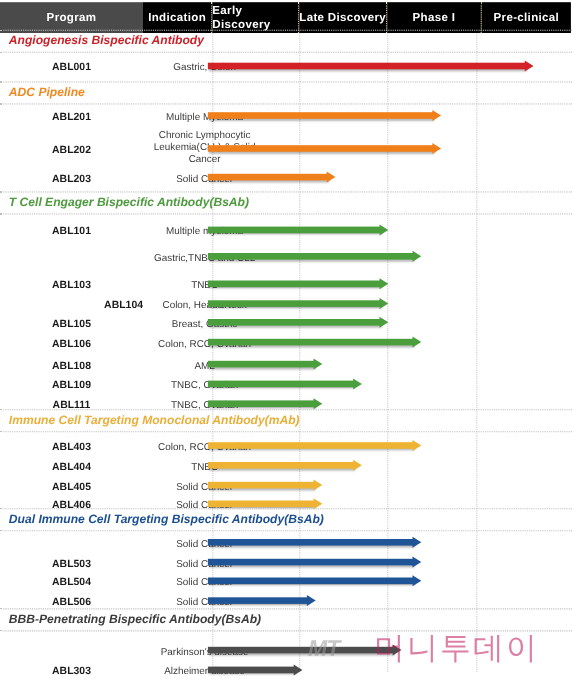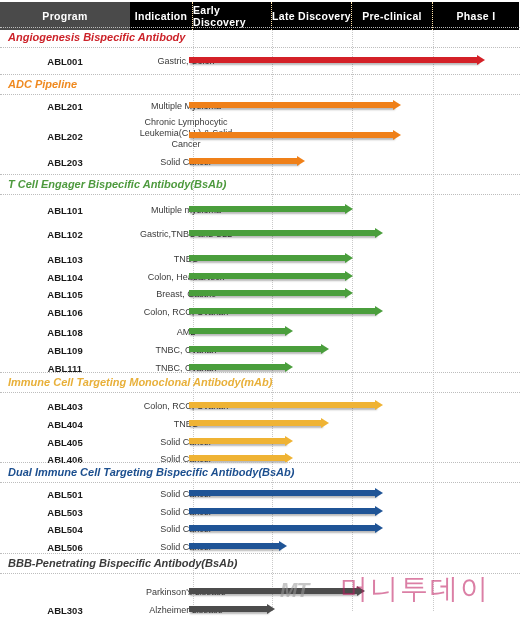--- a/index.html
+++ b/index.html
@@ -86,22 +86,22 @@
 </style>
 </head>
 <body>
 
 <div id="chart-root">
   <div class="header-row" id="header-row">
       <div class="hcell program" style="width: 130px;">Program</div>
       <div class="hcell phase" style="width: 63px;">Indication</div>
       <div class="hcell phase" style="width: 79px;">Early Discovery</div>
       <div class="hcell phase" style="width: 80px;">Late Discovery</div>
+      <div class="hcell phase" style="width: 86px;">Phase  I</div>
       <div class="hcell phase" style="width: 81px;">Pre-clinical</div>
-      <div class="hcell phase" style="width: 86px;">Phase  I</div>
     </div>
   <div id="gridlines">
       <div class="vline" style="left: 193px;"></div>
       <div class="vline" style="left: 272px;"></div>
       <div class="vline" style="left: 352px;"></div>
       <div class="vline" style="left: 433px;"></div>
     </div>
   <div id="sections">
       <div class="section-rule" style="top: 27px;"></div>
       <div class="section-title" style="top: 31px; color: rgb(204, 34, 41);">Angiogenesis Bispecific Antibody</div>
@@ -141,35 +141,34 @@
       <div class="section-title" style="top: 178px; color: rgb(78, 154, 62);">T Cell Engager Bispecific Antibody(BsAb)</div>
       <div class="section-rule" style="top: 194px;"></div>
       <div class="row" style="top: 203px; height: 16px;">
         <div class="prog" style="top: 2px;">ABL101</div>
         <div class="indic" style="top: 2px;">Multiple myeloma</div>
         <div class="bar" style="left: 189px; top: 3px; width: 157px; background: rgb(74, 158, 60);">
           <span class="tip" style="border-left: 8px solid rgb(74, 158, 60);"></span>
         </div>
       </div>
       <div class="row" style="top: 227px; height: 16px;">
-        <div class="prog" style="top: 2px;">ABL102</div>
         <div class="indic" style="top: 2px;">Gastric,TNBC  and CLL</div>
         <div class="bar" style="left: 189px; top: 3px; width: 187px; background: rgb(74, 158, 60);">
           <span class="tip" style="border-left: 8px solid rgb(74, 158, 60);"></span>
         </div>
       </div>
       <div class="row" style="top: 252px; height: 16px;">
         <div class="prog" style="top: 2px;">ABL103</div>
         <div class="indic" style="top: 2px;">TNBC</div>
         <div class="bar" style="left: 189px; top: 3px; width: 157px; background: rgb(74, 158, 60);">
           <span class="tip" style="border-left: 8px solid rgb(74, 158, 60);"></span>
         </div>
       </div>
       <div class="row" style="top: 270px; height: 16px;">
-        <div class="prog" style="top: 2px;">ABL104</div>
+        <div class="prog" style="top: 2px; text-align: right;">ABL104</div>
         <div class="indic" style="top: 2px;">Colon, Head&amp;Neck</div>
         <div class="bar" style="left: 189px; top: 3px; width: 157px; background: rgb(74, 158, 60);">
           <span class="tip" style="border-left: 8px solid rgb(74, 158, 60);"></span>
         </div>
       </div>
       <div class="row" style="top: 287px; height: 16px;">
         <div class="prog" style="top: 2px;">ABL105</div>
         <div class="indic" style="top: 2px;">Breast, Gastric</div>
         <div class="bar" style="left: 189px; top: 3px; width: 157px; background: rgb(74, 158, 60);">
           <span class="tip" style="border-left: 8px solid rgb(74, 158, 60);"></span>
@@ -231,21 +230,20 @@
         <div class="prog" style="top: 2px;">ABL406</div>
         <div class="indic" style="top: 2px;">Solid Cancer</div>
         <div class="bar" style="left: 189px; top: 3px; width: 97px; background: rgb(239, 179, 52);">
           <span class="tip" style="border-left: 8px solid rgb(239, 179, 52);"></span>
         </div>
       </div>
       <div class="section-rule" style="top: 462px;"></div>
       <div class="section-title" style="top: 466px; color: rgb(28, 79, 143);">Dual Immune Cell Targeting Bispecific Antibody(BsAb)</div>
       <div class="section-rule" style="top: 482px;"></div>
       <div class="row" style="top: 487px; height: 16px;">
-        <div class="prog" style="top: 2px;">ABL501</div>
         <div class="indic" style="top: 2px;">Solid Cancer</div>
         <div class="bar" style="left: 189px; top: 3px; width: 187px; background: rgb(31, 84, 150);">
           <span class="tip" style="border-left: 8px solid rgb(31, 84, 150);"></span>
         </div>
       </div>
       <div class="row" style="top: 505px; height: 16px;">
         <div class="prog" style="top: 2px;">ABL503</div>
         <div class="indic" style="top: 2px;">Solid Cancer</div>
         <div class="bar" style="left: 189px; top: 3px; width: 187px; background: rgb(31, 84, 150);">
           <span class="tip" style="border-left: 8px solid rgb(31, 84, 150);"></span>

